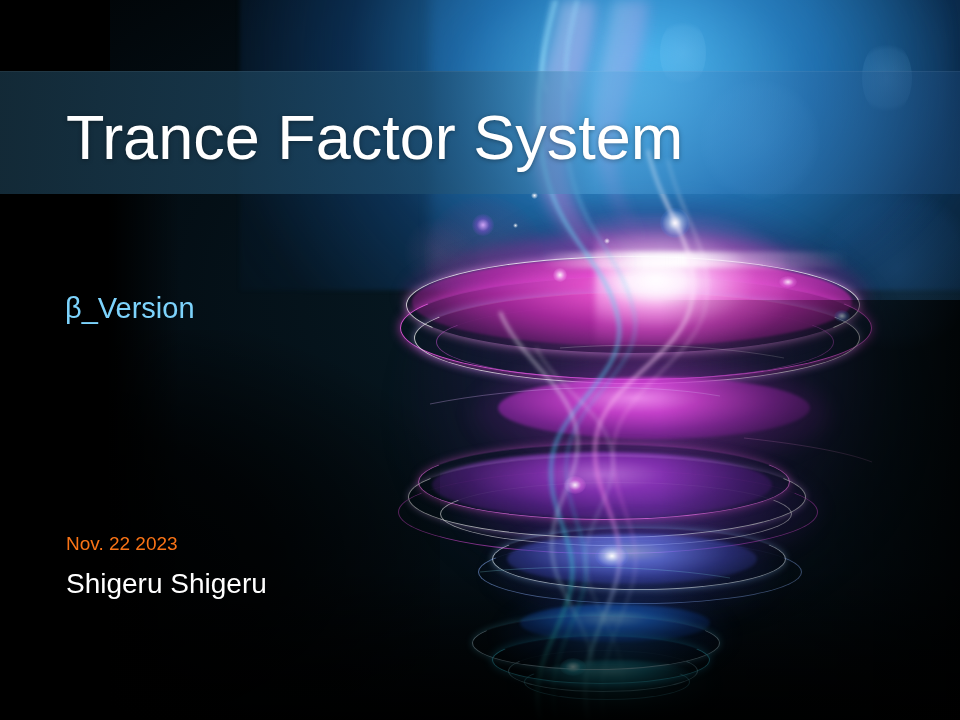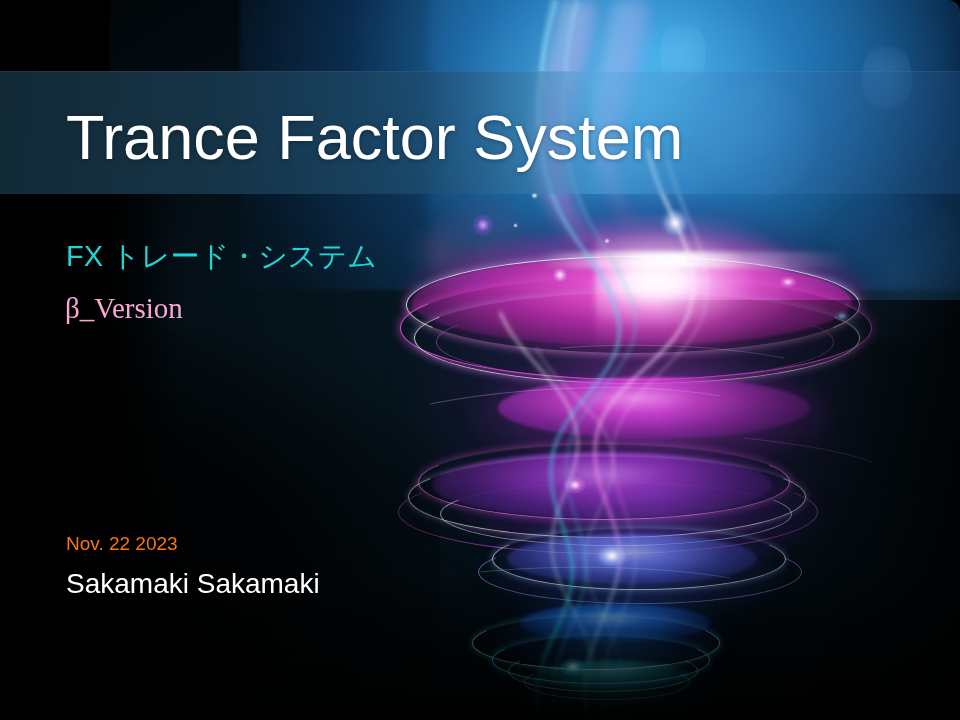--- a/index.html
+++ b/index.html
@@ -7,21 +7,20 @@
     padding: 0;
     background: #000;
   }
   .slide {
     position: relative;
     width: 960px;
     height: 720px;
     overflow: hidden;
     background: #000000;
     font-family: "Liberation Sans", sans-serif;
-    border-radius: 12px;
   }
 
   
   .art { position: absolute; inset: 0; pointer-events: none; }
 
   
   .bg-base {
     position: absolute; inset: 0;
     background:
       radial-gradient(120% 90% at 72% 40%, rgba(9,32,44,1) 0%, rgba(3,12,18,1) 52%, rgba(0,0,0,1) 82%),
@@ -128,24 +127,23 @@
     left: 66px; top: 237px;
     font-size: 29px;
     color: #1fd4d2;
     font-weight: 400;
     white-space: nowrap;
   }
   .sub-ver {
     position: absolute;
     left: 65px; top: 292px;
     font-size: 29px;
-    color: #f9a8d4;
-    font-weight: 400;
-    white-space: nowrap;
-    font-family: Liberation Serif, serif;
+    color: #7dd3fc;
+    font-weight: 400;
+    white-space: nowrap;
   }
   .date {
     position: absolute;
     left: 66px; top: 533px;
     font-size: 19px;
     color: #f97316;
     font-weight: 400;
     white-space: nowrap;
   }
   .author {
@@ -300,22 +298,21 @@
     <div style="position:absolute;left:0;bottom:0;width:960px;height:150px;background:linear-gradient(to top,rgba(0,0,0,0.92) 0%,rgba(0,0,0,0.55) 42%,rgba(0,0,0,0) 100%);"></div>
     <div style="position:absolute;right:0;top:300px;width:300px;height:420px;background:linear-gradient(to left,rgba(0,0,0,0.80) 0%,rgba(0,0,0,0.30) 48%,rgba(0,0,0,0) 100%);"></div>
     <div style="position:absolute;left:0;top:330px;width:440px;height:390px;background:radial-gradient(ellipse at 0% 60%,rgba(0,0,0,0.95) 0%,rgba(0,0,0,0.72) 44%,rgba(0,0,0,0) 82%);"></div>
 
     <div class="title-band"></div>
   </div>
 
   <div class="txt" style="inset:0;">
     <div class="slide-title">Trance Factor System</div>
 
-    <div class="sub-jp">FX トレード・システム</div>
 
     <div class="sub-ver">β_Version</div>
 
     <div class="date">Nov. 22 2023</div>
 
-    <div class="author">Sakamaki Sakamaki</div>
+    <div class="author">Shigeru Shigeru</div>
   </div>
 
 </div>
 
 </body></html>

